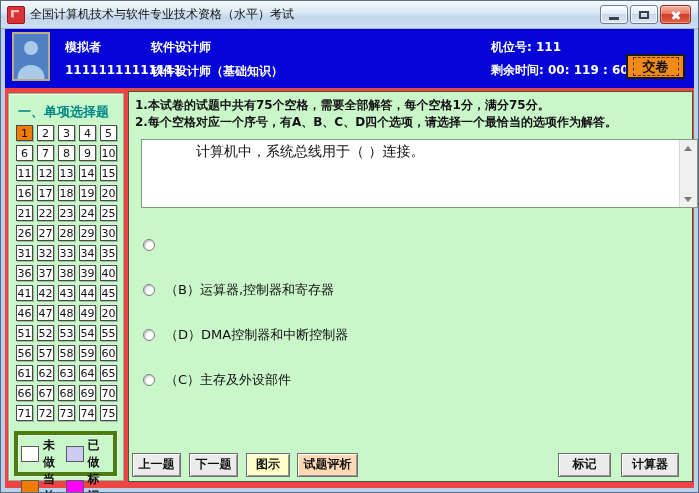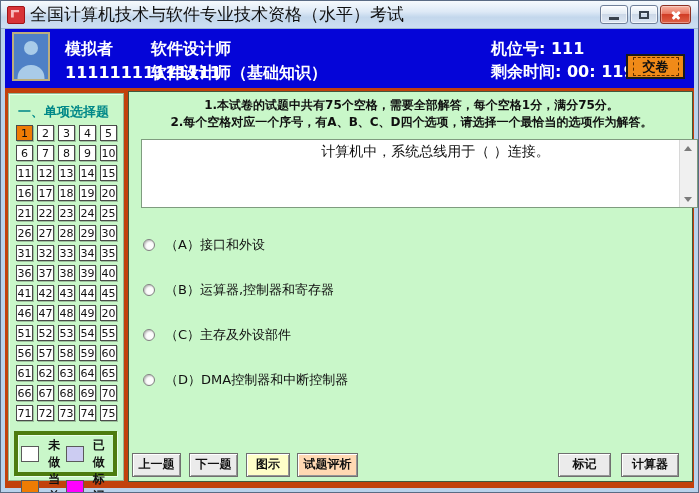--- a/index.html
+++ b/index.html
@@ -3,49 +3,49 @@
 <meta charset="utf-8">
 <style>
   html,body{margin:0;padding:0;}
   body{width:699px;height:493px;font-family:"DejaVu Sans","Liberation Sans",sans-serif;-webkit-font-smoothing:none;}
   .window{position:relative;width:699px;height:493px;box-sizing:border-box;background:#b9d2ec;border:1px solid #5a6b84;overflow:hidden;}
 
   
   .titlebar{position:absolute;top:0;left:0;right:0;height:28px;background:linear-gradient(#f6fafd,#dde9f6 40%,#c3d7ec 60%,#cddff2);border-bottom:1px solid #9db5d1;display:flex;align-items:center;padding:0 6px;box-sizing:border-box;}
   .app-icon{width:16px;height:16px;background:#d83438;border:1px solid #a01418;border-radius:2px;position:relative;flex:0 0 auto;}
   .app-icon::after{content:"";position:absolute;left:3px;top:3px;width:8px;height:8px;background:#f7b8ba;clip-path:polygon(0 0,100% 0,100% 35%,35% 35%,35% 100%,0 100%);}
-  .title-text{margin-left:5px;font-size:17px;color:#101010;white-space:nowrap;}
+  .title-text{margin-left:5px;font-size:12px;color:#101010;white-space:nowrap;}
   .win-btns{position:absolute;top:4px;right:7px;display:flex;gap:2px;}
   .wbtn{width:28px;height:19px;border:1px solid #70809a;border-radius:3px;background:linear-gradient(#fdfeff,#e3ebf4 45%,#ccd8e8 50%,#dce6f2);display:flex;align-items:center;justify-content:center;box-sizing:border-box;box-shadow:inset 0 0 0 1px rgba(255,255,255,.65);}
   .wbtn.close{width:31px;background:linear-gradient(#f6b5a4,#e97661 45%,#d13d26 50%,#df6146);border-color:#8e3124;box-shadow:inset 0 0 0 1px rgba(255,255,255,.35);}
   .glyph-min{width:10px;height:3px;background:#38414d;margin-top:8px;}
   .glyph-max{width:10px;height:8px;border:2px solid #38414d;box-sizing:border-box;background:transparent;}
   .glyph-close{position:relative;width:12px;height:12px;}
   .glyph-close::before,.glyph-close::after{content:"";position:absolute;left:1px;top:5px;width:10px;height:2.5px;background:#fff;border-radius:1px;}
   .glyph-close::before{transform:rotate(45deg);}
   .glyph-close::after{transform:rotate(-45deg);}
 
   
   .header{position:absolute;top:28px;left:4px;right:4px;height:59px;background:#0505d8;}
-  .header .htext{position:absolute;color:#fff;font-size:16px;font-weight:bold;white-space:nowrap;}
+  .header .htext{position:absolute;color:#fff;font-size:12px;font-weight:bold;white-space:nowrap;}
   .h-role{left:60px;top:10px;}
   .h-exam{left:146px;top:10px;}
   .h-id{left:60px;top:34px;}
   .h-subject{left:146px;top:34px;}
   .h-seat{left:486px;top:10px;}
   .h-time{left:486px;top:33px;}
   .avatar{position:absolute;left:7px;top:3px;width:38px;height:49px;background:#bcae7e;padding:2px;box-sizing:border-box;}
   .avatar-inner{width:100%;height:100%;background:#4f80c6;position:relative;overflow:hidden;}
   .avatar-head{position:absolute;top:7px;left:50%;transform:translateX(-50%);width:14px;height:14px;border-radius:50%;background:#a9cbe9;}
   .avatar-body{position:absolute;bottom:-5px;left:50%;transform:translateX(-50%);width:27px;height:19px;border-radius:13px 13px 0 0;background:#a9cbe9;}
   .submit-btn{position:absolute;left:621px;top:25px;width:59px;height:25px;background:#f08a18;border:2px solid #1a1a1a;box-sizing:border-box;display:flex;align-items:center;justify-content:center;cursor:pointer;}
   .submit-inner{border:1px dashed #5a2d00;padding:0 9px;font-size:13px;font-weight:bold;color:#101010;line-height:17px;}
 
   
-  .main{position:absolute;top:87px;left:4px;right:4px;bottom:4px;background:#c2410c;text-align:center;}
+  .main{position:absolute;top:87px;left:4px;right:4px;bottom:4px;background:#ef4444;}
 
   
   .sidebar{position:absolute;left:3px;top:5px;width:116px;bottom:7px;background:#c9f7c9;border:1px solid #93b693;box-shadow:inset 1px 1px 0 #eaffea;box-sizing:border-box;}
   .sidebar-title{position:absolute;left:9px;top:9px;color:#008888;font-size:13px;font-weight:bold;white-space:nowrap;}
   .qgrid{position:absolute;left:7px;top:31px;display:grid;grid-template-columns:repeat(5,17px);grid-auto-rows:16px;gap:4px;}
   .qcell{background:#fff;border:1px solid #4a4a4a;box-shadow:1px 1px 0 #9cc09c;font-size:11px;color:#101010;display:flex;align-items:center;justify-content:center;box-sizing:content-box;cursor:pointer;}
   .qcell.current{background:#ef7c04;}
   .legend{position:absolute;left:5px;bottom:4px;width:103px;height:45px;border:4px solid #4d7c0f;box-shadow:inset 1px 1px 0 #eaffea,1px 1px 0 #eaffea;box-sizing:border-box;display:grid;grid-template-columns:1fr 1fr;align-content:space-evenly;padding:2px 3px;}
   .legend-item{display:flex;align-items:center;gap:4px;font-size:12px;font-weight:bold;color:#101010;}
   .swatch{width:16px;height:14px;border:1px solid #5a5a5a;display:inline-block;flex:0 0 auto;}
@@ -230,33 +230,32 @@
             </div>
           <div class="sbtn down">
               <div class="tri-down"></div>
             </div>
         </div>
       </div>
 
       <div class="options">
           <div class="option-row">
             <span class="radio"></span>
-            <span class="option-label">（A）接口和外设</span>
           </div>
           <div class="option-row">
             <span class="radio"></span>
             <span class="option-label">（B）运算器,控制器和寄存器</span>
           </div>
           <div class="option-row">
             <span class="radio"></span>
+            <span class="option-label">（D）DMA控制器和中断控制器</span>
+          </div>
+          <div class="option-row">
+            <span class="radio"></span>
             <span class="option-label">（C）主存及外设部件</span>
-          </div>
-          <div class="option-row">
-            <span class="radio"></span>
-            <span class="option-label">（D）DMA控制器和中断控制器</span>
           </div>
         </div>
 
       <div class="btn-row">
         <div class="btn btn-prev">上一题</div>
         <div class="btn btn-next">下一题</div>
         <div class="btn btn-diagram">图示</div>
         <div class="btn btn-analysis">试题评析</div>
         <div class="btn btn-mark">标记</div>
         <div class="btn btn-calc">计算器</div>

